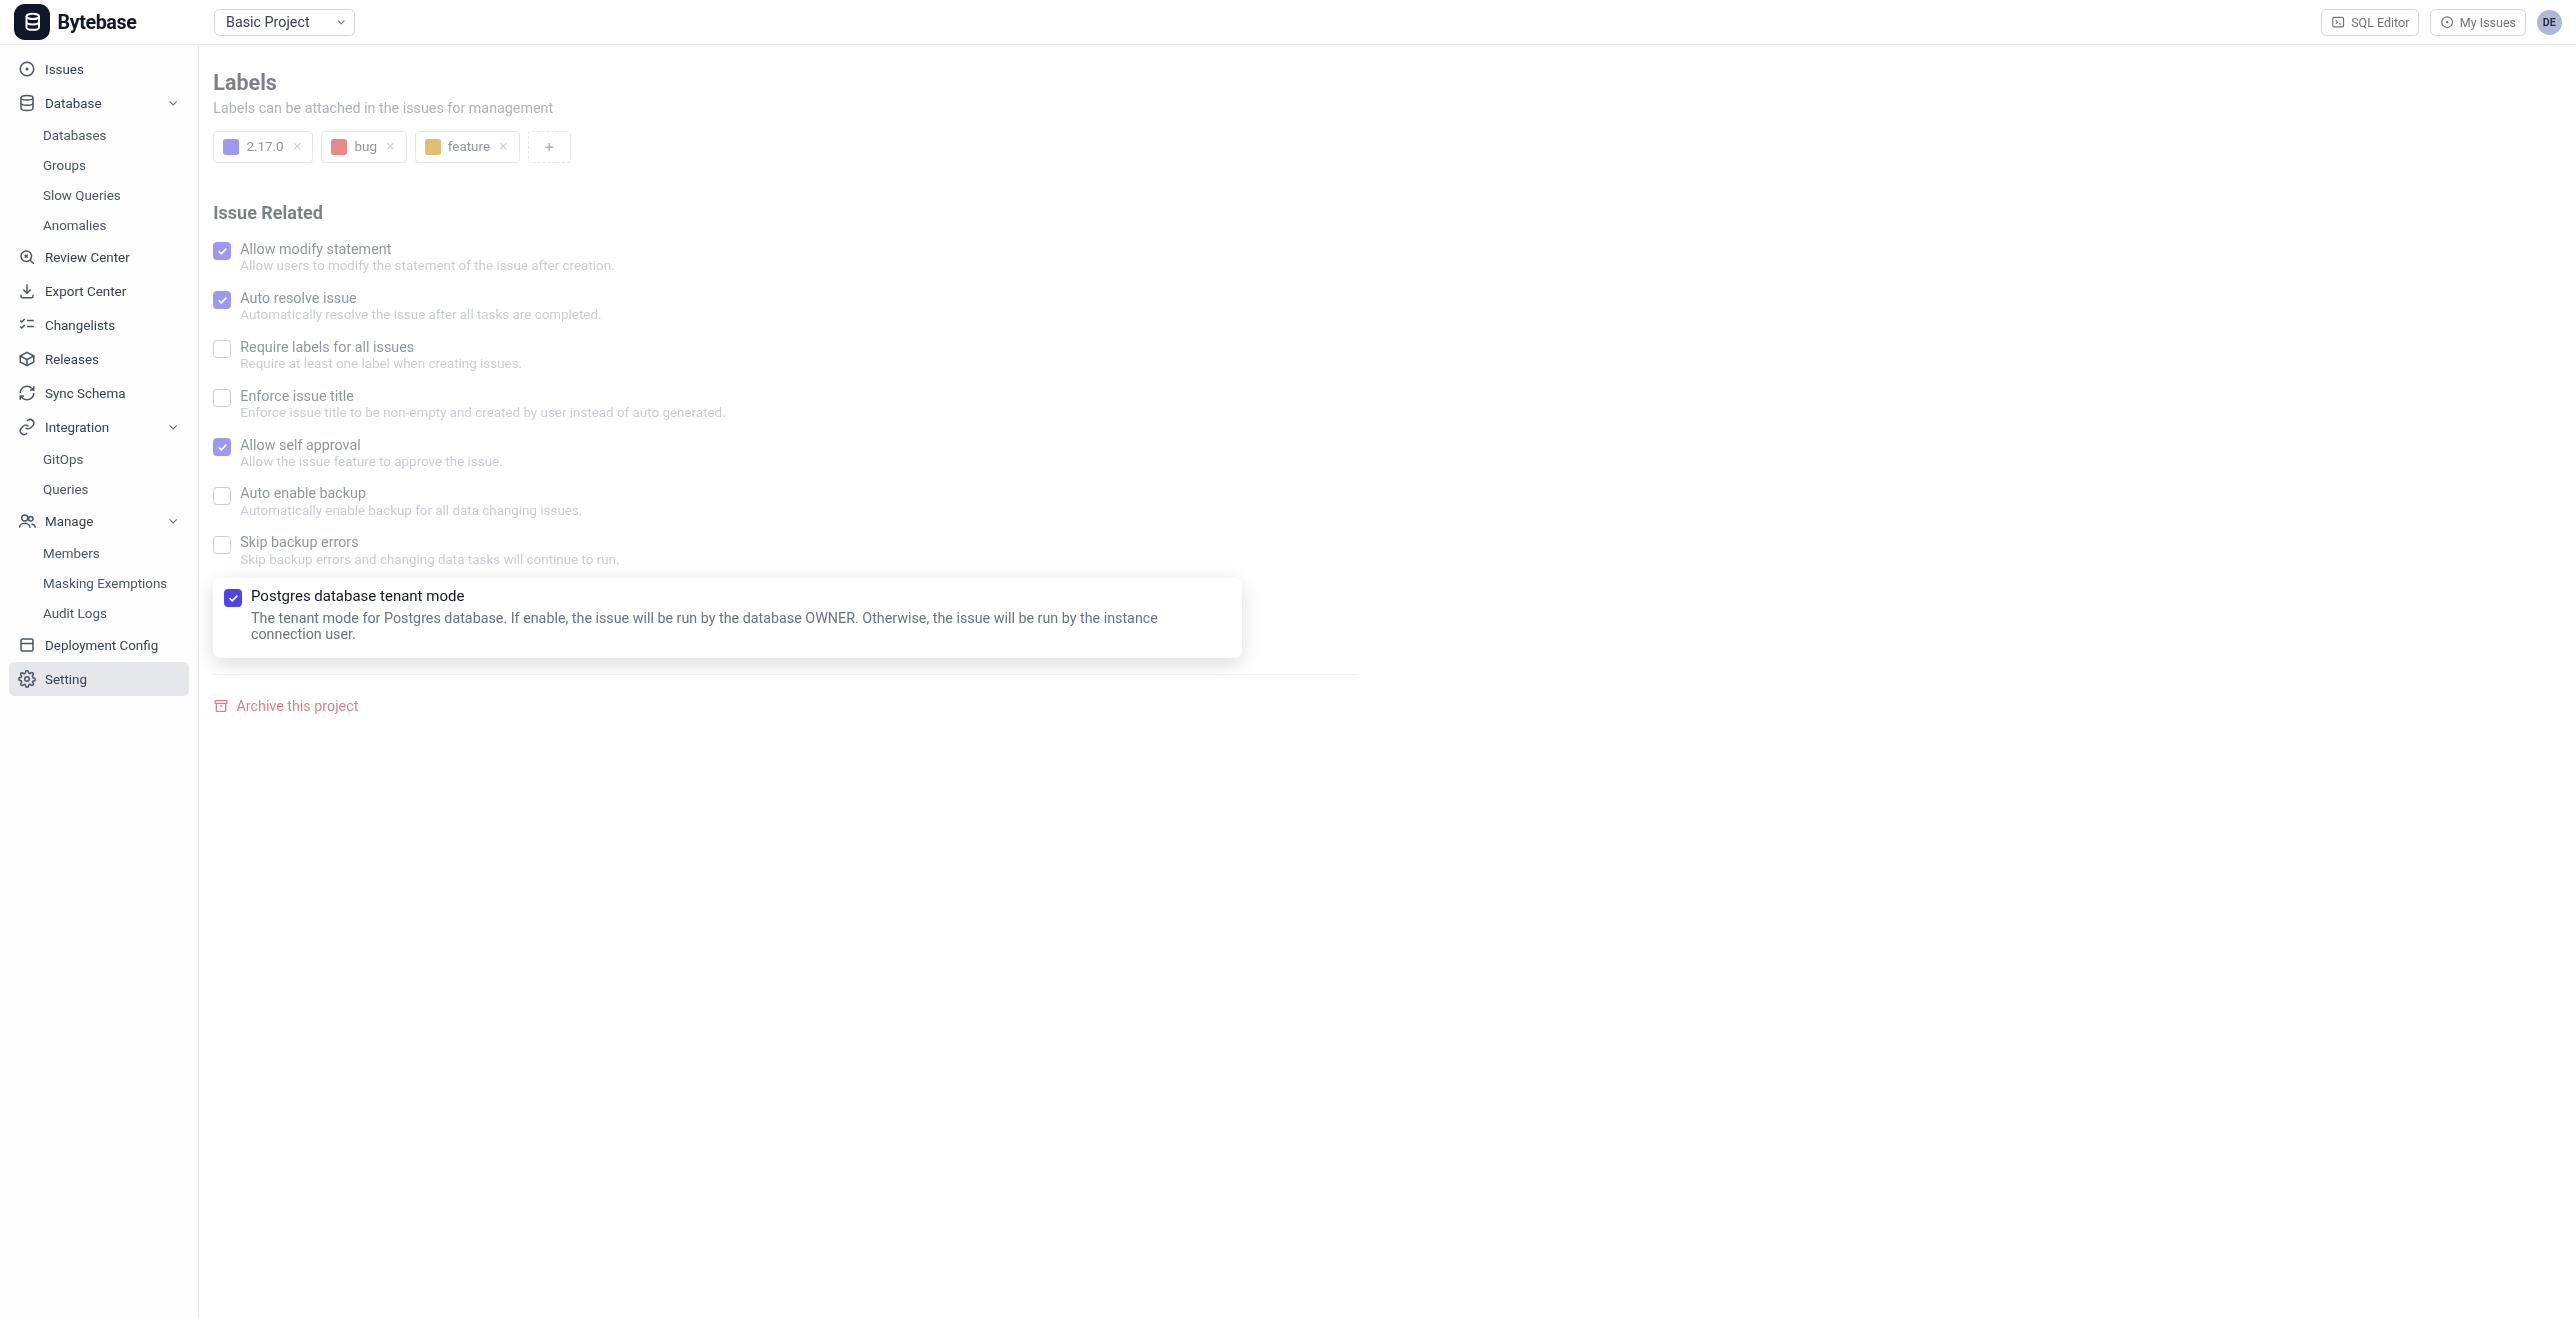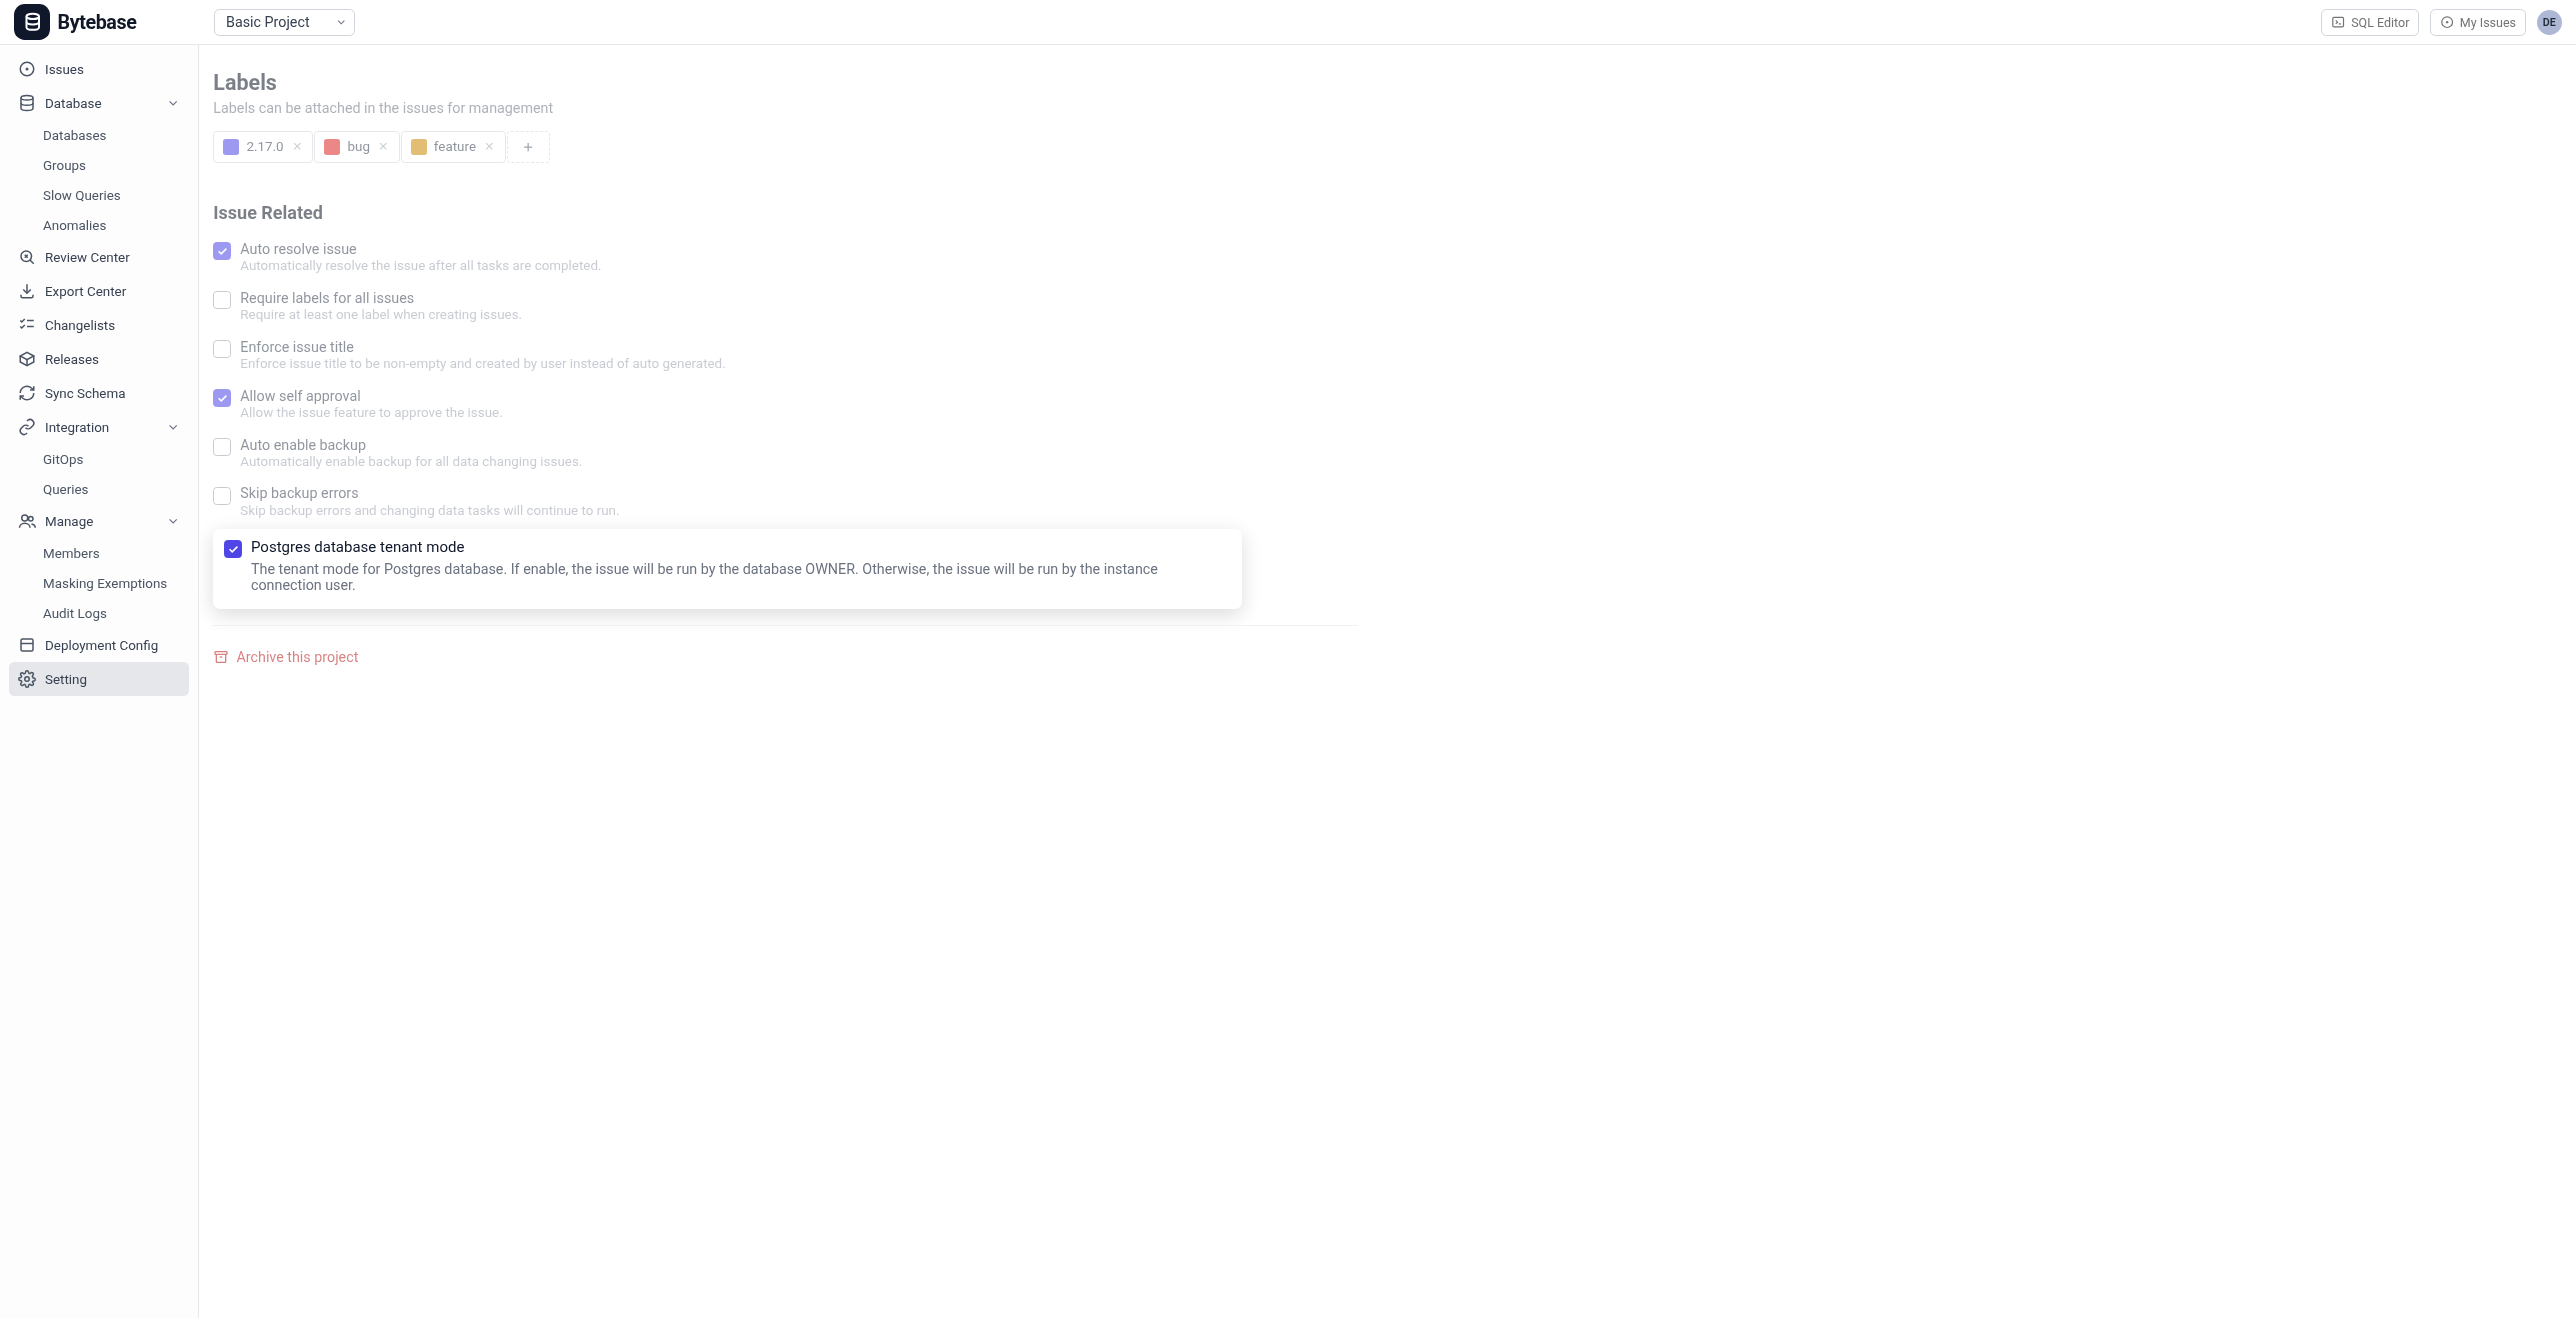--- a/index.html
+++ b/index.html
@@ -147,21 +147,21 @@
       font-weight: 700;
       color: #111827;
       margin-bottom: 5.4px;
     }
     .section-sub {
       color: #6b7280;
       margin-bottom: 14.3px;
     }
     .labels-row {
       display: flex;
-      gap: 1px;
+      gap: 8px;
       margin-bottom: 39px;
     }
     .label-chip {
       display: inline-flex;
       align-items: center;
       gap: 7.2px;
       height: 32px;
       padding: 0 9px;
       border: 0.9px solid #d1d5db;
       border-radius: 3.6px;
@@ -507,20 +507,31 @@
           <span class="add-chip">
             <svg width="14.3" height="14.3" viewBox="0 0 24 24" stroke="currentColor" stroke-width="2">
                 <line x1="12" y1="5" x2="12" y2="19"></line>
                 <line x1="5" y1="12" x2="19" y2="12"></line>
               </svg>
           </span>
         </div>
 
         <div class="issue-related-title">Issue Related</div>
 
+        <div class="setting-row">
+          <span class="cb checked">
+              <svg width="12.5" height="12.5" viewBox="0 0 24 24" fill="none" stroke="currentColor" stroke-width="3">
+                <polyline points="5 12 10 17 20 7"></polyline>
+              </svg>
+            </span>
+          <div class="texts">
+            <div class="t1">Allow modify statement</div>
+            <div class="t2">Allow users to modify the statement of the issue after creation.</div>
+          </div>
+        </div>
 
         <div class="setting-row">
           <span class="cb checked">
               <svg width="12.5" height="12.5" viewBox="0 0 24 24" fill="none" stroke="currentColor" stroke-width="3">
                 <polyline points="5 12 10 17 20 7"></polyline>
               </svg>
             </span>
           <div class="texts">
             <div class="t1">Auto resolve issue</div>
             <div class="t2">Automatically resolve the issue after all tasks are completed.</div>

